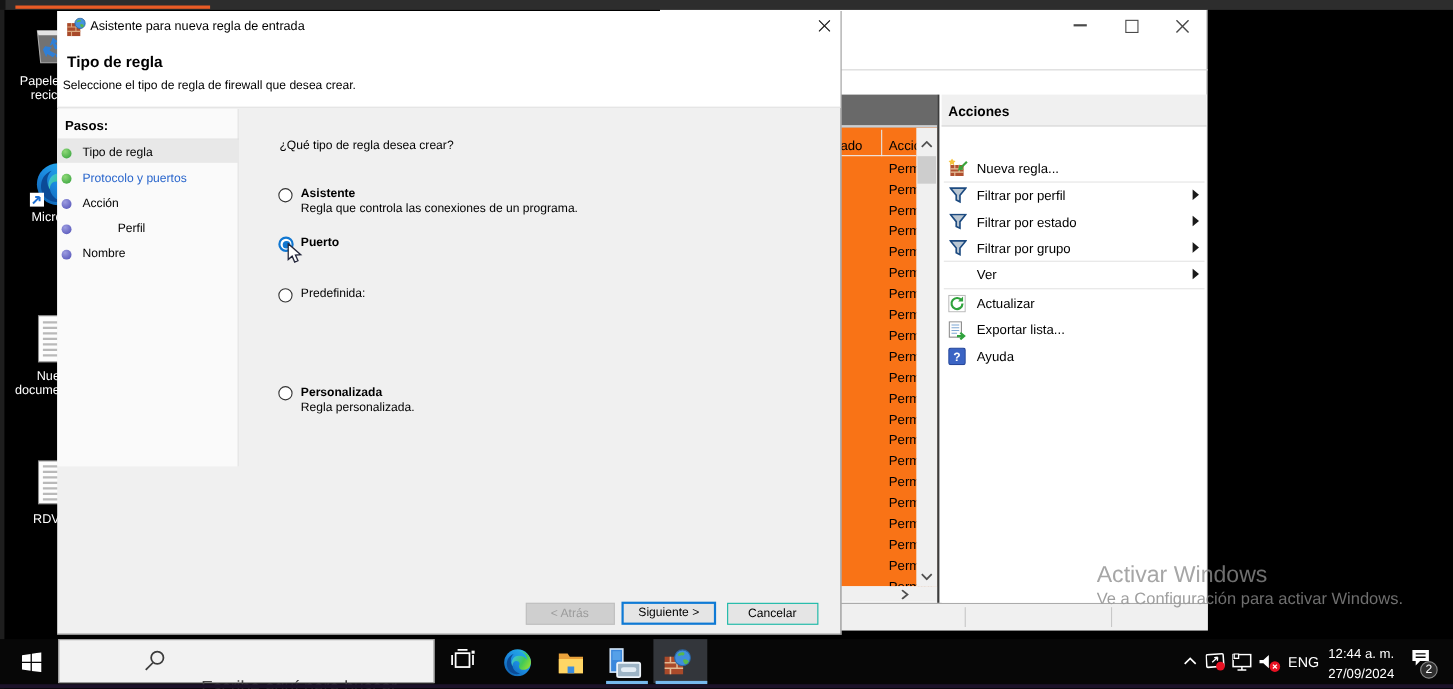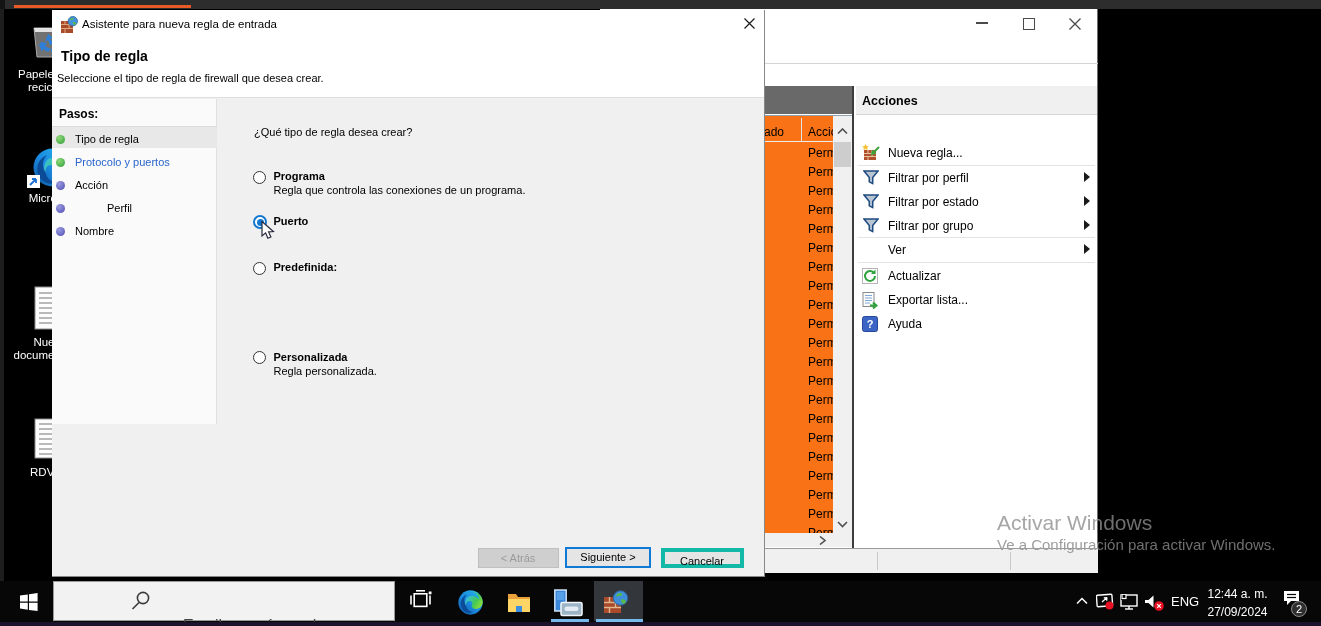--- a/index.html
+++ b/index.html
@@ -276,41 +276,41 @@
     <div class="abs" style="left:4px;top:171px;width:9px;height:9px;border-radius:50%;background:radial-gradient(circle at 35% 30%, #9c9ce0, #4c4cb4);"></div>
     <div class="abs" style="left:23px;top:169px;">Acción</div>
     <div class="abs" style="left:4px;top:194px;width:9px;height:9px;border-radius:50%;background:radial-gradient(circle at 35% 30%, #9c9ce0, #4c4cb4);"></div>
     <div class="abs" style="left:23px;top:192px;padding-left:32px;">Perfil</div>
     <div class="abs" style="left:4px;top:217px;width:9px;height:9px;border-radius:50%;background:radial-gradient(circle at 35% 30%, #9c9ce0, #4c4cb4);"></div>
     <div class="abs" style="left:23px;top:215px;">Nombre</div>
 
     <div class="abs" style="left:202px;top:116px;">¿Qué tipo de regla desea crear?</div>
 
     <div class="abs" style="left:201px;top:160.5px;width:13px;height:13px;border-radius:50%;background:#fff;border:1px solid #333;"></div>
-    <div class="abs" style="left:221.5px;top:160px;font-weight:bold;">Programa</div>
+    <div class="abs" style="left:221.5px;top:160px;font-weight:bold;">Asistente</div>
     <div class="abs" style="left:221.5px;top:174px;">Regla que controla las conexiones de un programa.</div>
 
     <div class="abs" style="left:201px;top:205px;width:14px;height:14px;border-radius:50%;background:#fff;border:2px solid #1177d1;"></div>
     <div class="abs" style="left:204.5px;top:208.5px;width:7px;height:7px;border-radius:50%;background:#1177d1;"></div>
     <div class="abs" style="left:221.5px;top:204.5px;font-weight:bold;">Puerto</div>
 
     <div class="abs" style="left:200.5px;top:252px;width:13px;height:13px;border-radius:50%;background:#fff;border:1px solid #333;"></div>
-    <div class="abs" style="left:221.5px;top:251px;font-weight:bold;">Predefinida:</div>
+    <div class="abs" style="left:221.5px;top:251px;font-weight:normal;">Predefinida:</div>
 
     <div class="abs" style="left:201px;top:341px;width:13px;height:13px;border-radius:50%;background:#fff;border:1px solid #333;"></div>
     <div class="abs" style="left:221.5px;top:340.5px;font-weight:bold;">Personalizada</div>
     <div class="abs" style="left:221.5px;top:354.5px;">Regla personalizada.</div>
 
     <svg class="abs" style="left:209px;top:211px;" width="17" height="21" viewBox="0 0 17 21">
       <path d="M1 0.5 L1 15 L4.6 11.9 L6.9 17.3 L9.9 16 L7.6 10.9 L12.4 10.6 Z" fill="#fff" stroke="#26293d" stroke-width="1.2"></path>
     </svg>
 
     <div class="abs" style="left:425.5px;top:537.5px;width:81px;height:20px;background:#cfcfcf;border:1px solid #bfbfbf;text-align:center;line-height:18px;color:#9b9b9b;">&lt; Atrás</div>
     <div class="abs" style="left:513px;top:537px;width:86px;height:21px;background:#e5e5e5;border:2px solid #0f7ad5;text-align:center;line-height:17px;color:#000;">Siguiente &gt;</div>
-    <div class="abs" style="left:608.5px;top:537.5px;width:83px;height:20px;background:#e5e5e5;border:4px solid #14b8a6;text-align:center;line-height:18px;color:#000;">Cancelar</div>
+    <div class="abs" style="left:608.5px;top:537.5px;width:83px;height:20px;background:#e5e5e5;border:1px solid #14b8a6;text-align:center;line-height:18px;color:#000;">Cancelar</div>
   </div>
 
   <div class="abs" id="taskbar" style="left:0;top:581px;width:1321px;height:45px;background:#070707;color:#fff;">
 
     <svg class="abs" style="left:20px;top:12px;" width="18" height="18" viewBox="0 0 18 18">
       <path d="M0 2.6 L7.8 1.5 L7.8 8.5 L0 8.5 Z" fill="#fff"></path>
       <path d="M9 1.3 L17.6 0 L17.6 8.5 L9 8.5 Z" fill="#fff"></path>
       <path d="M0 9.7 L7.8 9.7 L7.8 16.7 L0 15.6 Z" fill="#fff"></path>
       <path d="M9 9.7 L17.6 9.7 L17.6 18 L9 16.9 Z" fill="#fff"></path>
     </svg>

